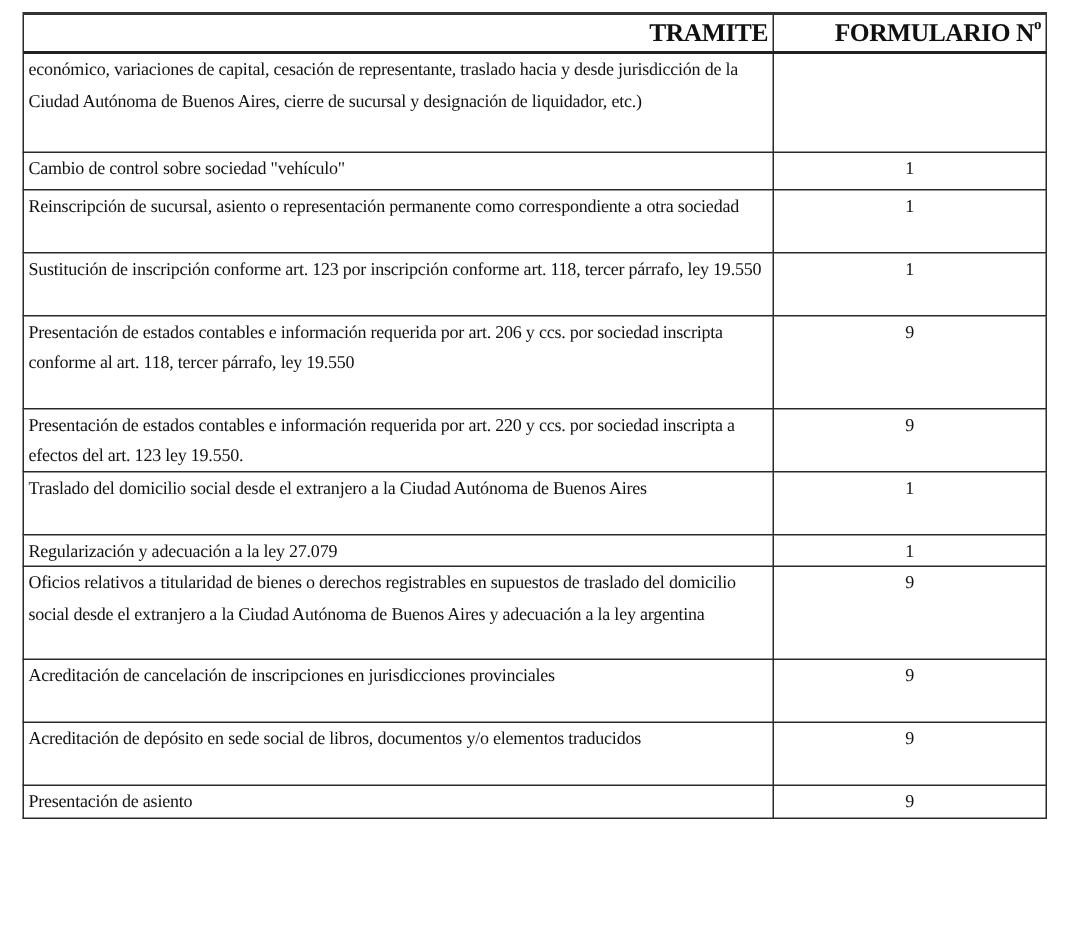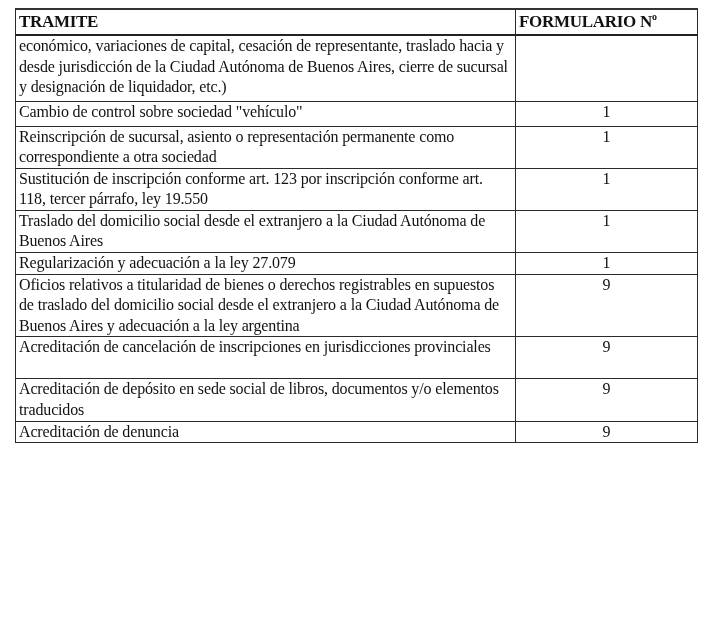--- a/index.html
+++ b/index.html
@@ -28,28 +28,28 @@
     table.tramites th,
     table.tramites td {
       border: 1.5px solid #2a2a2a;
       padding: 0 3px;
       vertical-align: top;
     }
     table.tramites th {
       height: 24px;
       font-weight: bold;
       font-size: 17px;
-      text-align: left;
+      text-align: right;
       vertical-align: middle;
       letter-spacing: -0.3px;
       border-top: 2px solid #333;
       border-bottom: 2px solid #222;
     }
     table.tramites td {
-      font-size: 16px;
+      font-size: 12px;
       line-height: 20.6px;
       letter-spacing: -0.15px;
     }
     table.tramites td.num {
       text-align: center;
     }
     sup.deg {
       font-size: 10px;
       vertical-align: top;
       position: relative;
@@ -80,20 +80,28 @@
       <td class="num">1</td>
     </tr>
     <tr style="height:42px">
       <td>Reinscripción de sucursal, asiento o representación permanente como correspondiente a otra sociedad</td>
       <td class="num">1</td>
     </tr>
     <tr style="height:42px">
       <td>Sustitución de inscripción conforme art. 123 por inscripción conforme art. 118, tercer párrafo, ley 19.550</td>
       <td class="num">1</td>
     </tr>
+    <tr style="height:62px">
+      <td>Presentación de estados contables e información requerida por art. 206 y ccs. por sociedad inscripta conforme al art. 118, tercer párrafo, ley 19.550</td>
+      <td class="num">9</td>
+    </tr>
+    <tr style="height:42px">
+      <td>Presentación de estados contables e información requerida por art. 220 y ccs. por sociedad inscripta a efectos del art. 123 ley 19.550.</td>
+      <td class="num">9</td>
+    </tr>
     <tr style="height:42px">
       <td>Traslado del domicilio social desde el extranjero a la Ciudad Autónoma de Buenos Aires</td>
       <td class="num">1</td>
     </tr>
     <tr style="height:21px">
       <td>Regularización y adecuación a la ley 27.079</td>
       <td class="num">1</td>
     </tr>
     <tr style="height:62px">
       <td>Oficios relativos a titularidad de bienes o derechos registrables en supuestos de traslado del domicilio social desde el extranjero a la Ciudad Autónoma de Buenos Aires y adecuación a la ley argentina</td>
@@ -101,17 +109,17 @@
     </tr>
     <tr style="height:42px">
       <td>Acreditación de cancelación de inscripciones en jurisdicciones provinciales</td>
       <td class="num">9</td>
     </tr>
     <tr style="height:42px">
       <td>Acreditación de depósito en sede social de libros, documentos y/o elementos traducidos</td>
       <td class="num">9</td>
     </tr>
     <tr style="height:21px">
-      <td>Acreditación de denuncia</td>
+      <td>Presentación de asiento</td>
       <td class="num">9</td>
     </tr>
   </tbody>
 </table>
 
 </body></html>

